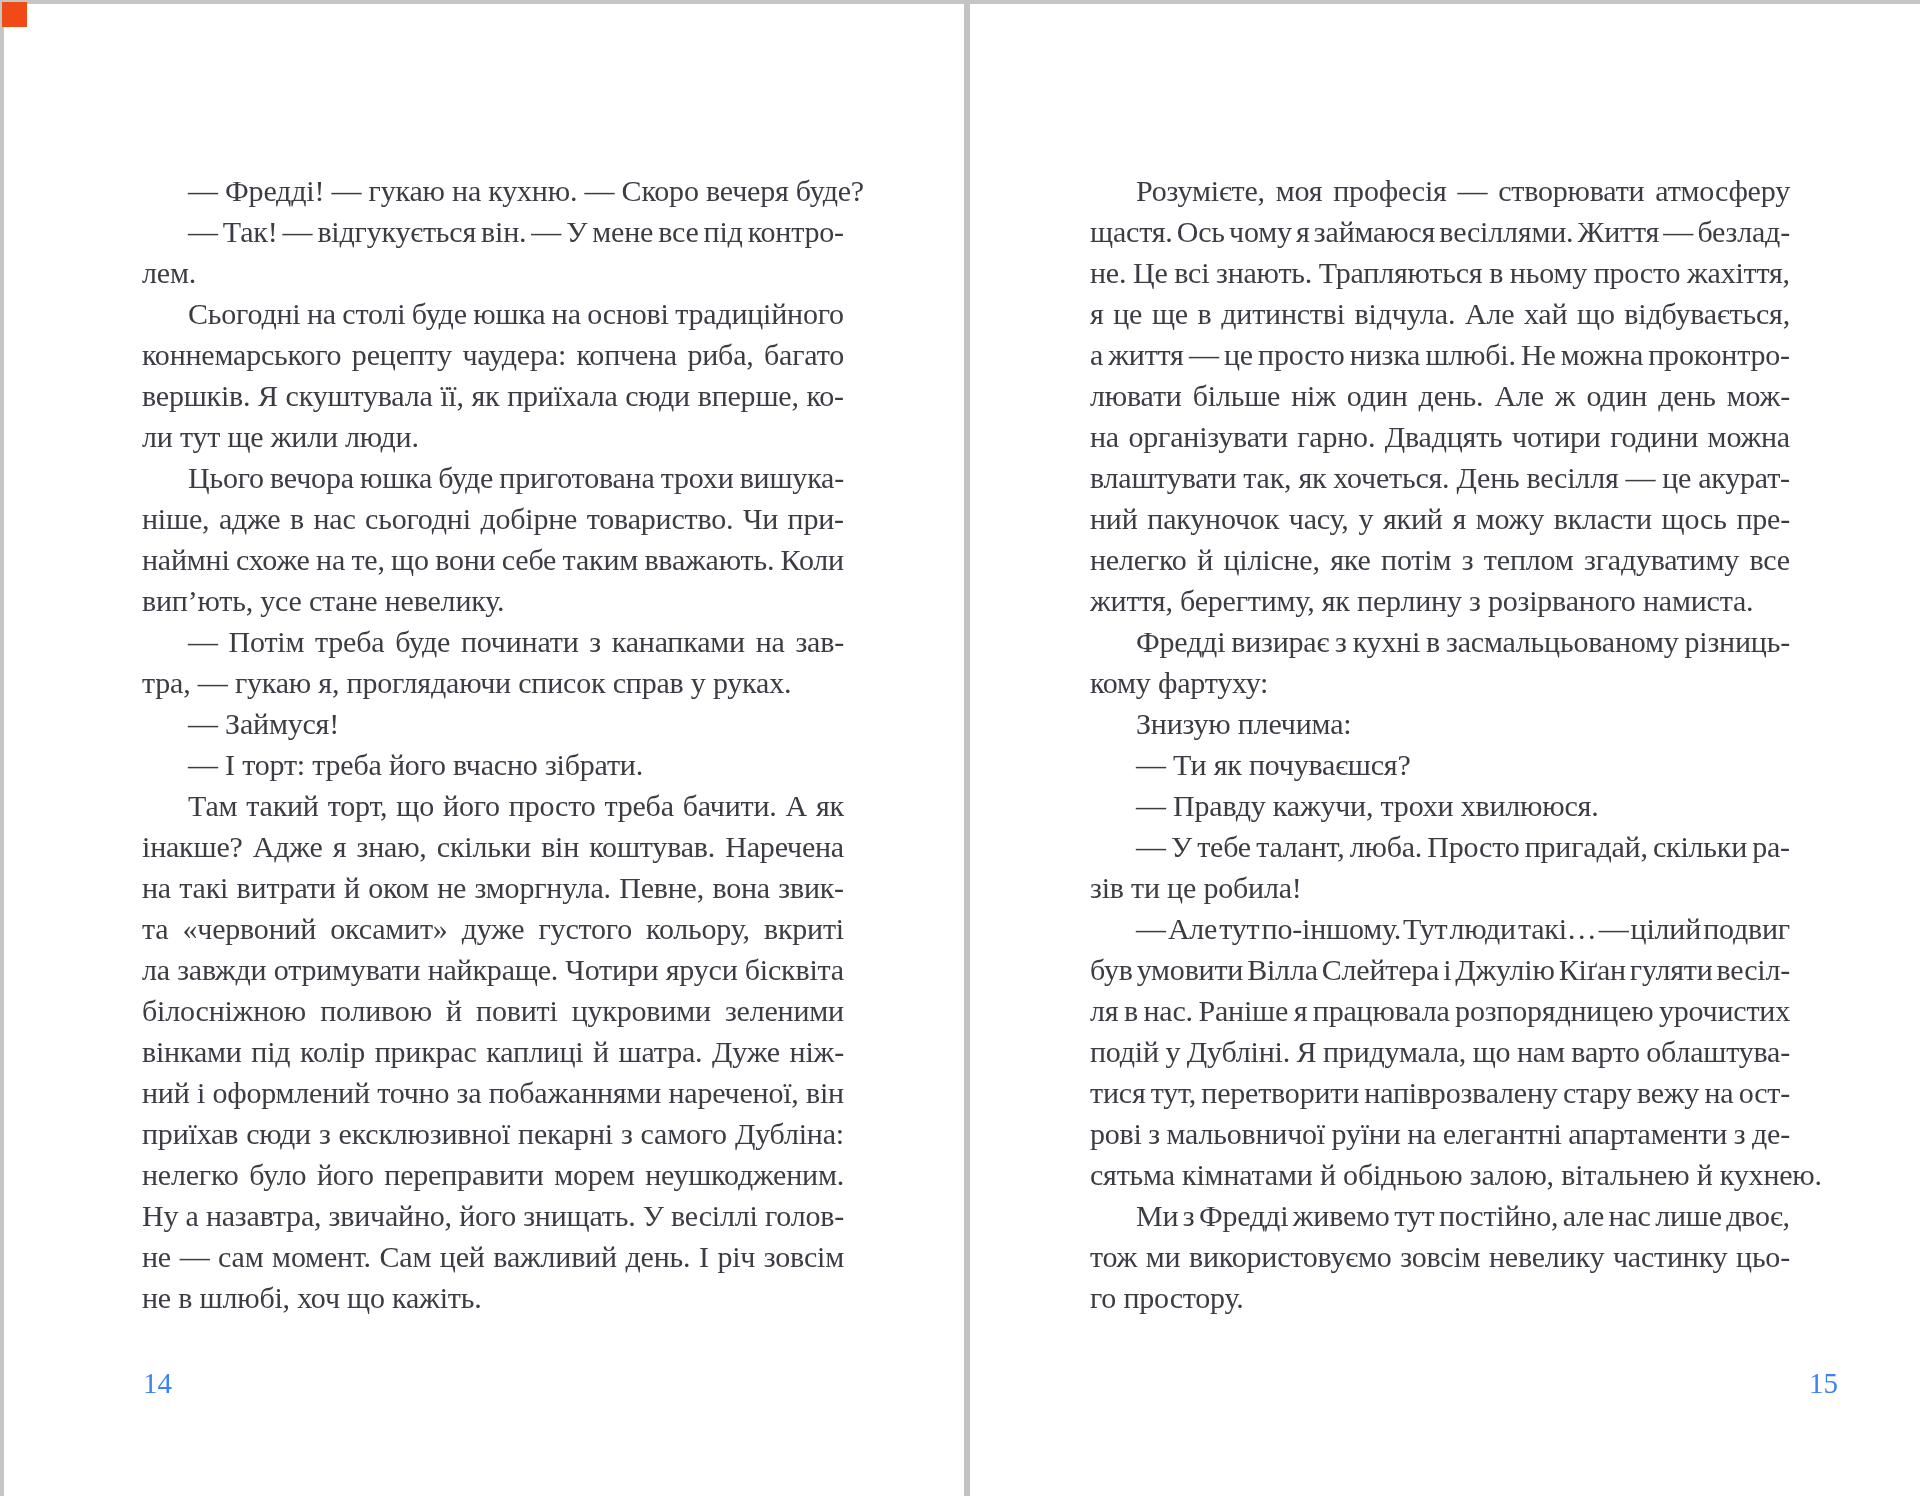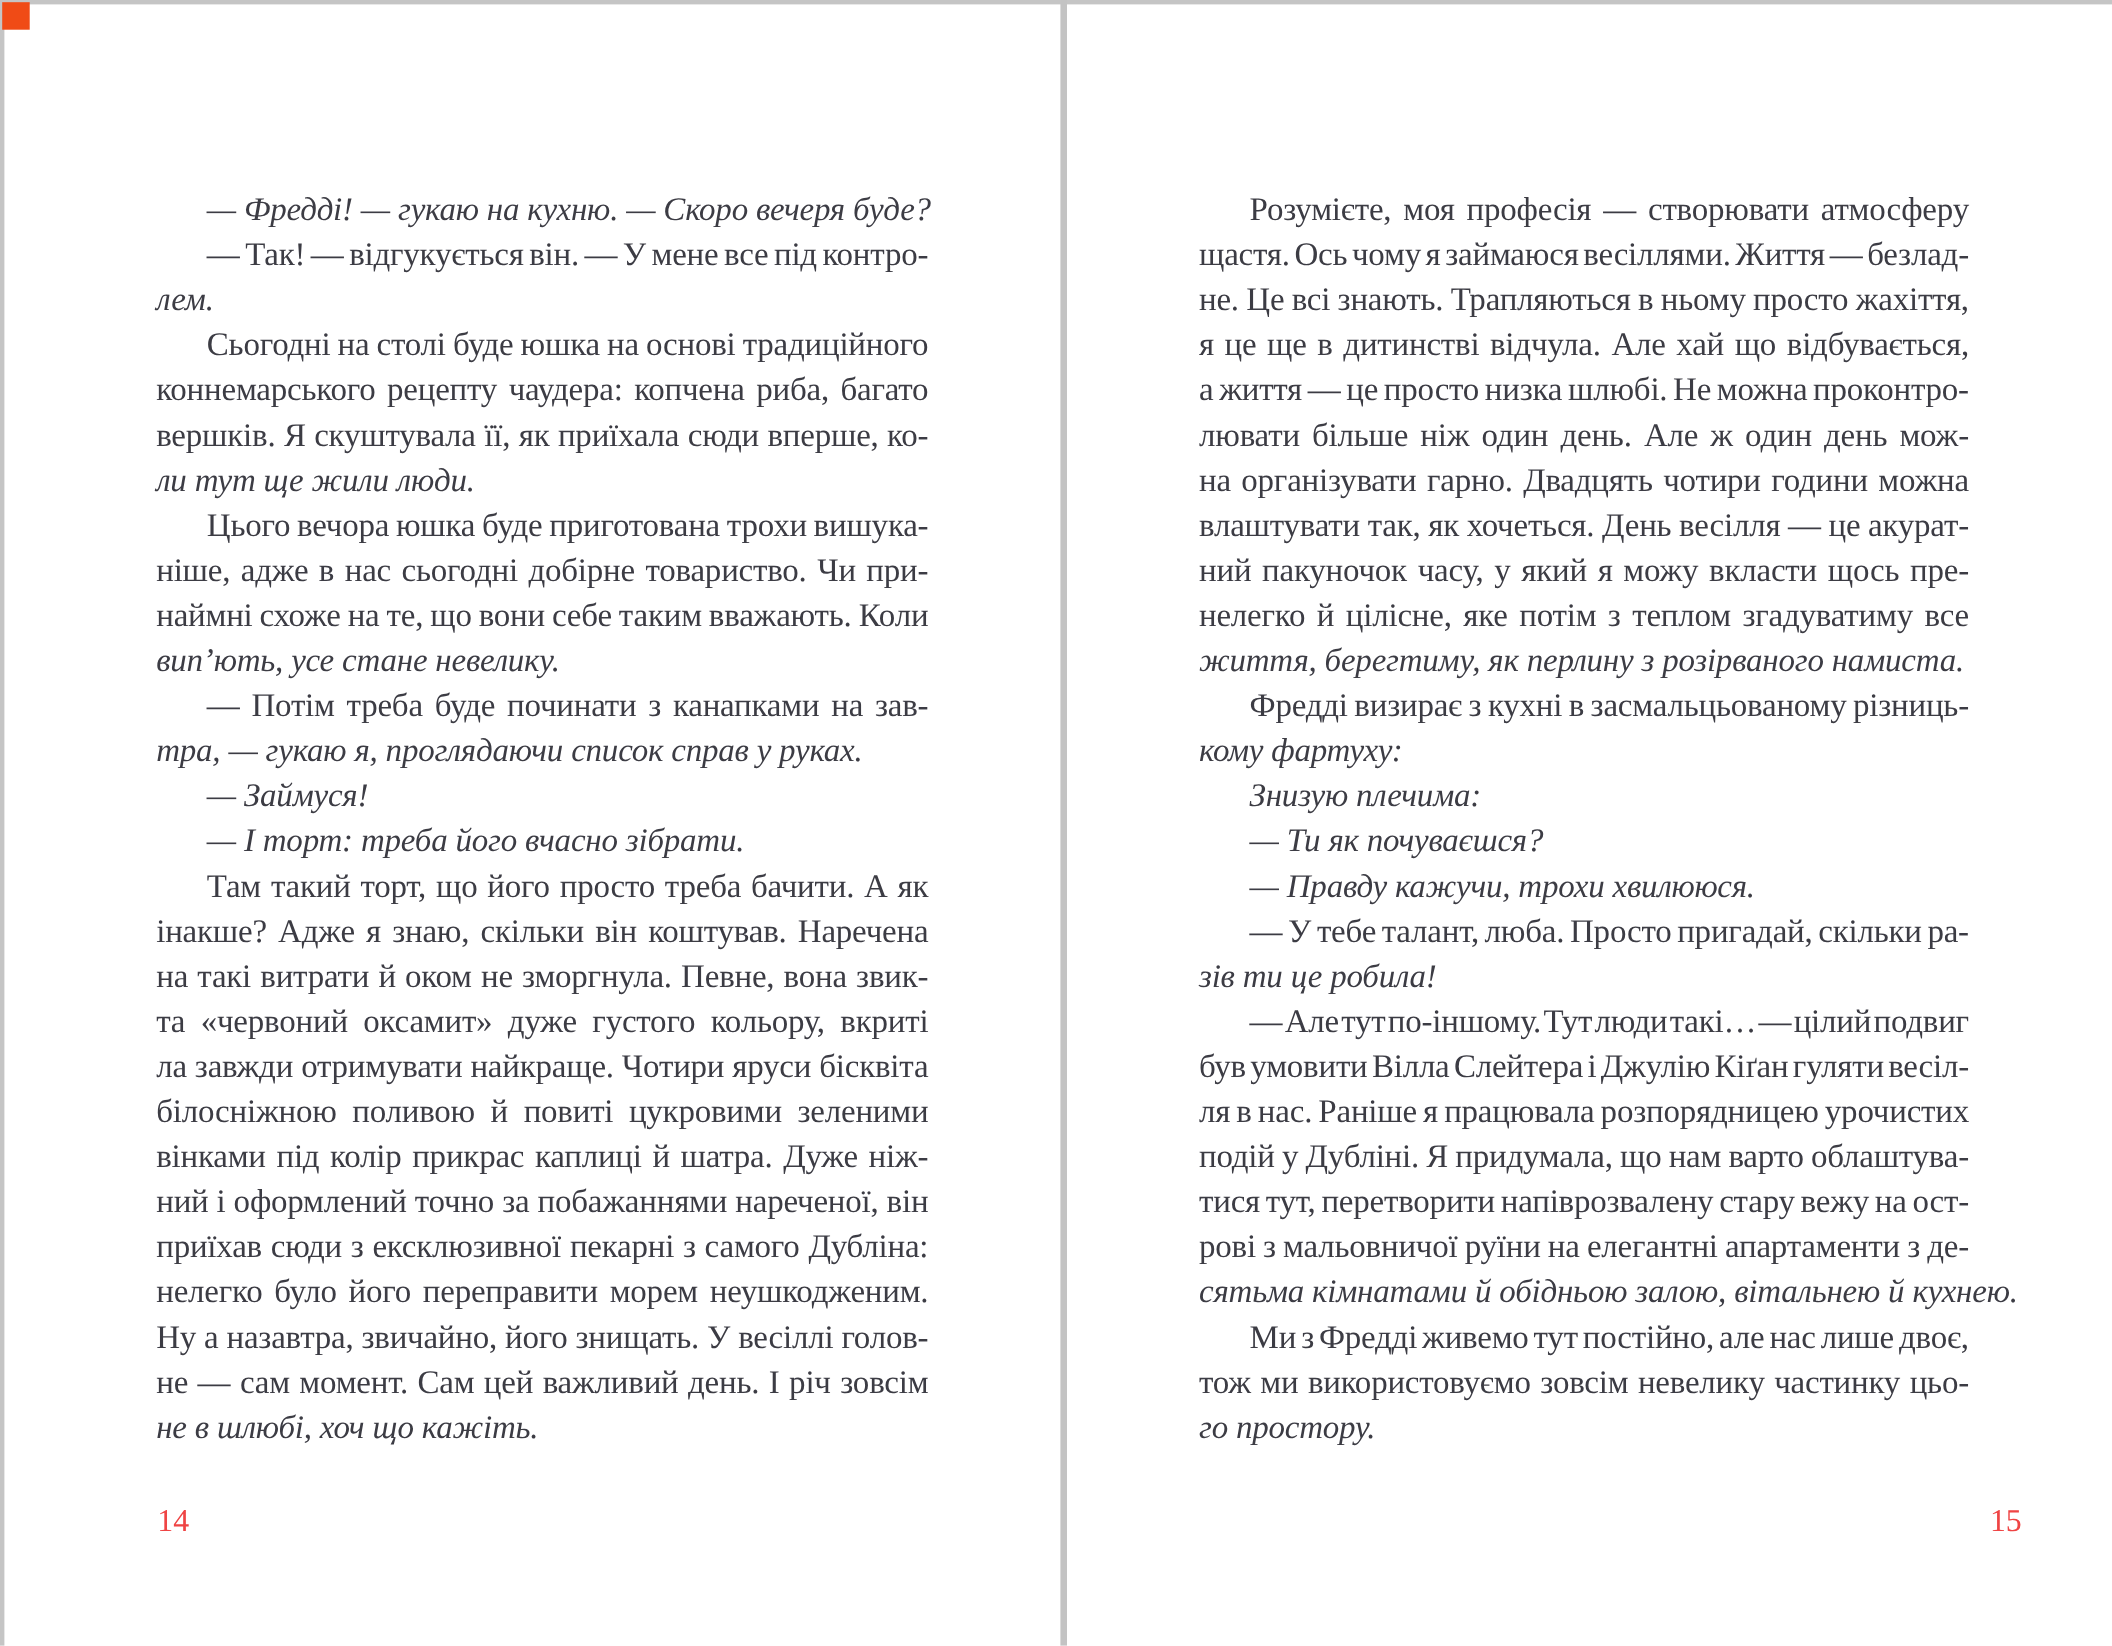--- a/index.html
+++ b/index.html
@@ -24,25 +24,25 @@
   .page-text.left  { left: 142px; width: 702px; }
   .page-text.right { left: 1090px; width: 700px; }
 
   .line {
     display: flex; justify-content: space-between;
     width: 100%; box-sizing: border-box;
     height: 41px; line-height: 41px;
     white-space: pre;
   }
   .line.first { padding-left: 46px; }
-  .line.last  { display: block; text-align: left; white-space: nowrap; font-style: italic; }
+  .line.last  { display: block; text-align: left; white-space: nowrap; }
 
   .page-num {
     position: absolute; top: 1363px;
-    font-size: 29px; color: #ef4444; line-height: 41px;
+    font-size: 29px; color: #3b82f6; line-height: 41px;
   }
   .page-num.left  { left: 143px; }
   .page-num.right { left: 1809px; }
 </style>
 </head>
 <body>
 
 <div class="spread">
   <div class="frame-top"></div>
   <div class="frame-left"></div>

